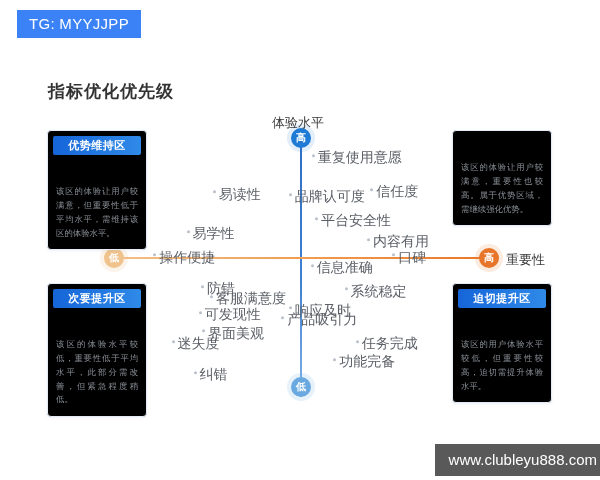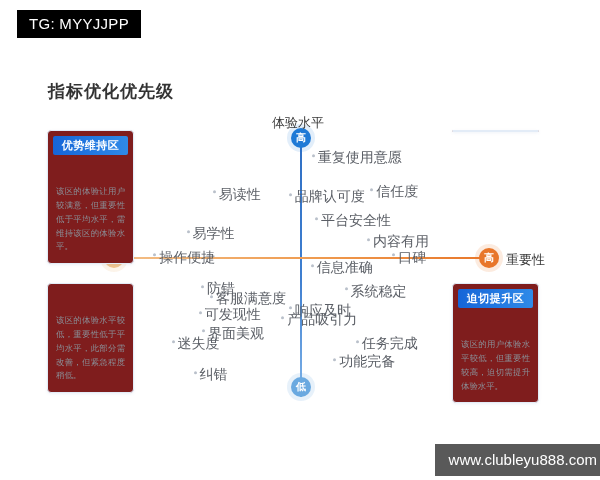--- a/index.html
+++ b/index.html
@@ -13,21 +13,21 @@
     font-family: "Liberation Sans", "DejaVu Sans", sans-serif;
     overflow: hidden;
     position: relative;
   }
 
   
   #tag-badge {
     position: absolute;
     left: 17px;
     top: 10px;
-    background: #000000;
+    background: #3b82f6;
     color: #ffffff;
     font-size: 15px;
     letter-spacing: .3px;
     padding: 6px 12px 7px 12px;
     line-height: 1;
     white-space: nowrap;
   }
 
   
   #page-title {
@@ -114,22 +114,22 @@
     color: #3a3a3a;
     white-space: nowrap;
     font-weight: 500;
   }
   #axis-title-y { left: 272px; top: 9px; }
   #axis-title-x { left: 506px; top: 146px; }
 
   
   .quad-card {
     position: absolute;
-    width: 87px;
-    background: #7f1d1d;
+    width: 100px;
+    background: #000000;
     border: 1px solid #e3ecf7;
     border-radius: 4px;
     box-shadow: 0 1px 3px rgba(80,120,180,.10);
     box-sizing: border-box;
   }
   .quad-header {
     margin: 5px 5px 0 5px;
     height: 19px;
     line-height: 19px;
     text-align: center;
@@ -207,23 +207,25 @@
 
   <div class="axis-title" id="axis-title-y">体验水平</div>
   <div class="axis-title" id="axis-title-x">重要性</div>
 
   <div class="quad-card" id="card-tl">
     <div class="quad-header">优势维持区</div>
     <div class="quad-desc">该区的体验让用户较满意，但重要性低于平均水平，需维持该区的体验水平。</div>
   </div>
 
   <div class="quad-card" id="card-tr">
+    <div class="quad-desc">该区的体验让用户较满意，重要性也较高。属于优势区域，需继续强化优势。</div>
   </div>
 
   <div class="quad-card" id="card-bl">
+    <div class="quad-header">次要提升区</div>
     <div class="quad-desc">该区的体验水平较低，重要性低于平均水平，此部分需改善，但紧急程度稍低。</div>
   </div>
 
   <div class="quad-card" id="card-br">
     <div class="quad-header">迫切提升区</div>
     <div class="quad-desc">该区的用户体验水平较低，但重要性较高，迫切需提升体验水平。</div>
   </div>
 
   <div id="points-layer">
       <div class="point" style="left: 236.75px; top: 87.64px;"><span class="dot"></span><span class="lbl">易读性</span></div>

